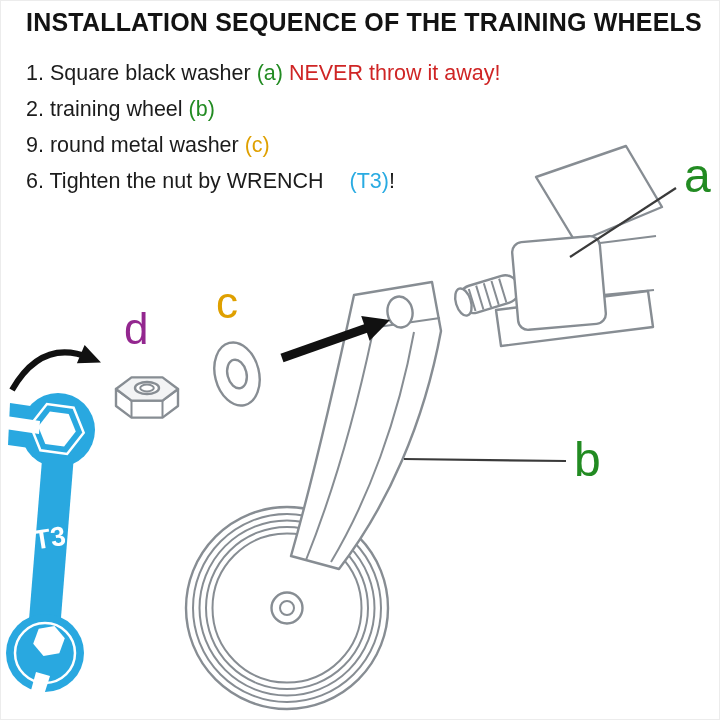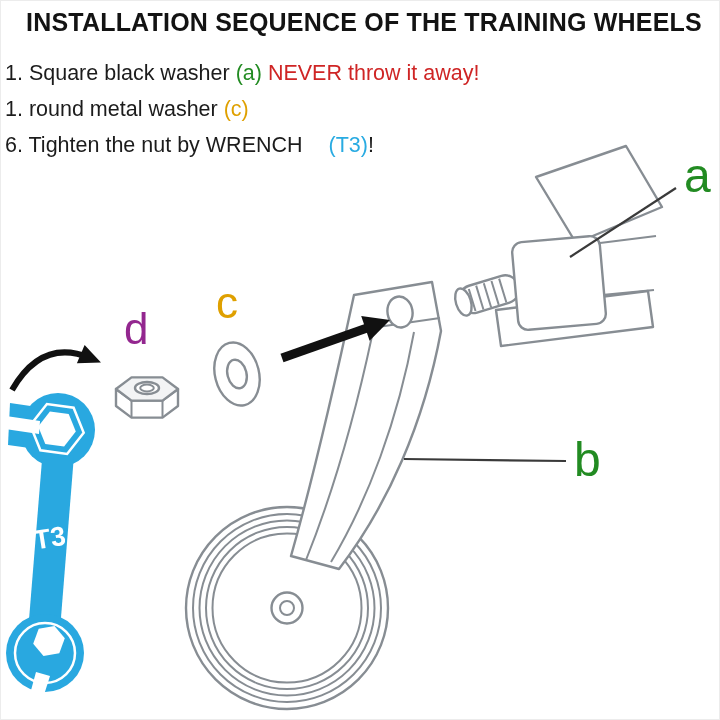--- a/index.html
+++ b/index.html
@@ -6,21 +6,21 @@
   #app {
     position:relative; width:720px; height:720px; background:#ffffff;
     font-family:"Liberation Sans", sans-serif; overflow:hidden;
     box-shadow: inset 0 0 0 1px #ececec;
   }
   .title {
     position:absolute; top:8px; left:14px; width:700px;
     font-size:25px; font-weight:bold; color:#131313; letter-spacing:0.2px;text-align:center;
   }
   .steps {
-    position:absolute; top:60px; left:5px; margin:0; padding:0; list-style:none;
+    position:absolute; top:60px; left:26px; margin:0; padding:0; list-style:none;
     font-size:21.5px; color:#1c1c1c;
   }
   .steps li { margin:0 0 10px 0; line-height:26px; white-space:nowrap; }
   .c-green  { color:var(--green); }
   .c-red    { color:var(--red); }
   .c-orange { color:var(--orange); }
   .c-purple { color:var(--purple); }
   .c-blue   { color:var(--blue);margin-left:20px; }
   .c-black  { color:#1c1c1c; }
 
@@ -45,21 +45,22 @@
 </style>
 </head>
 <body>
 
 <div id="app">
 
   <div class="title">INSTALLATION SEQUENCE OF THE TRAINING WHEELS</div>
 
   <ul class="steps">
     <li><span>1. Square black washer </span><span class="c-green">(a)</span><span class="c-red"> NEVER throw it away!</span></li>
-    <li><span>1. round metal washer </span><span class="c-orange">(c)</span><span class="c-black"></span></li>
+    <li><span>2. training wheel </span><span class="c-green">(b)</span><span class="c-black"></span></li>
+    <li><span>9. round metal washer </span><span class="c-orange">(c)</span><span class="c-black"></span></li>
     <li><span>6. Tighten the nut by WRENCH </span><span class="c-blue">(T3)</span><span class="c-black">!</span></li>
   </ul>
 
   <svg class="diagram" width="720" height="720" viewBox="0 0 720 720">
 
     <g>
       <circle class="metal" cx="287" cy="608" r="101"></circle>
       <circle class="detail" cx="287" cy="608" r="94"></circle>
       <circle class="detail" cx="287" cy="608" r="87.5"></circle>
       <circle class="detail" cx="287" cy="608" r="81"></circle>

